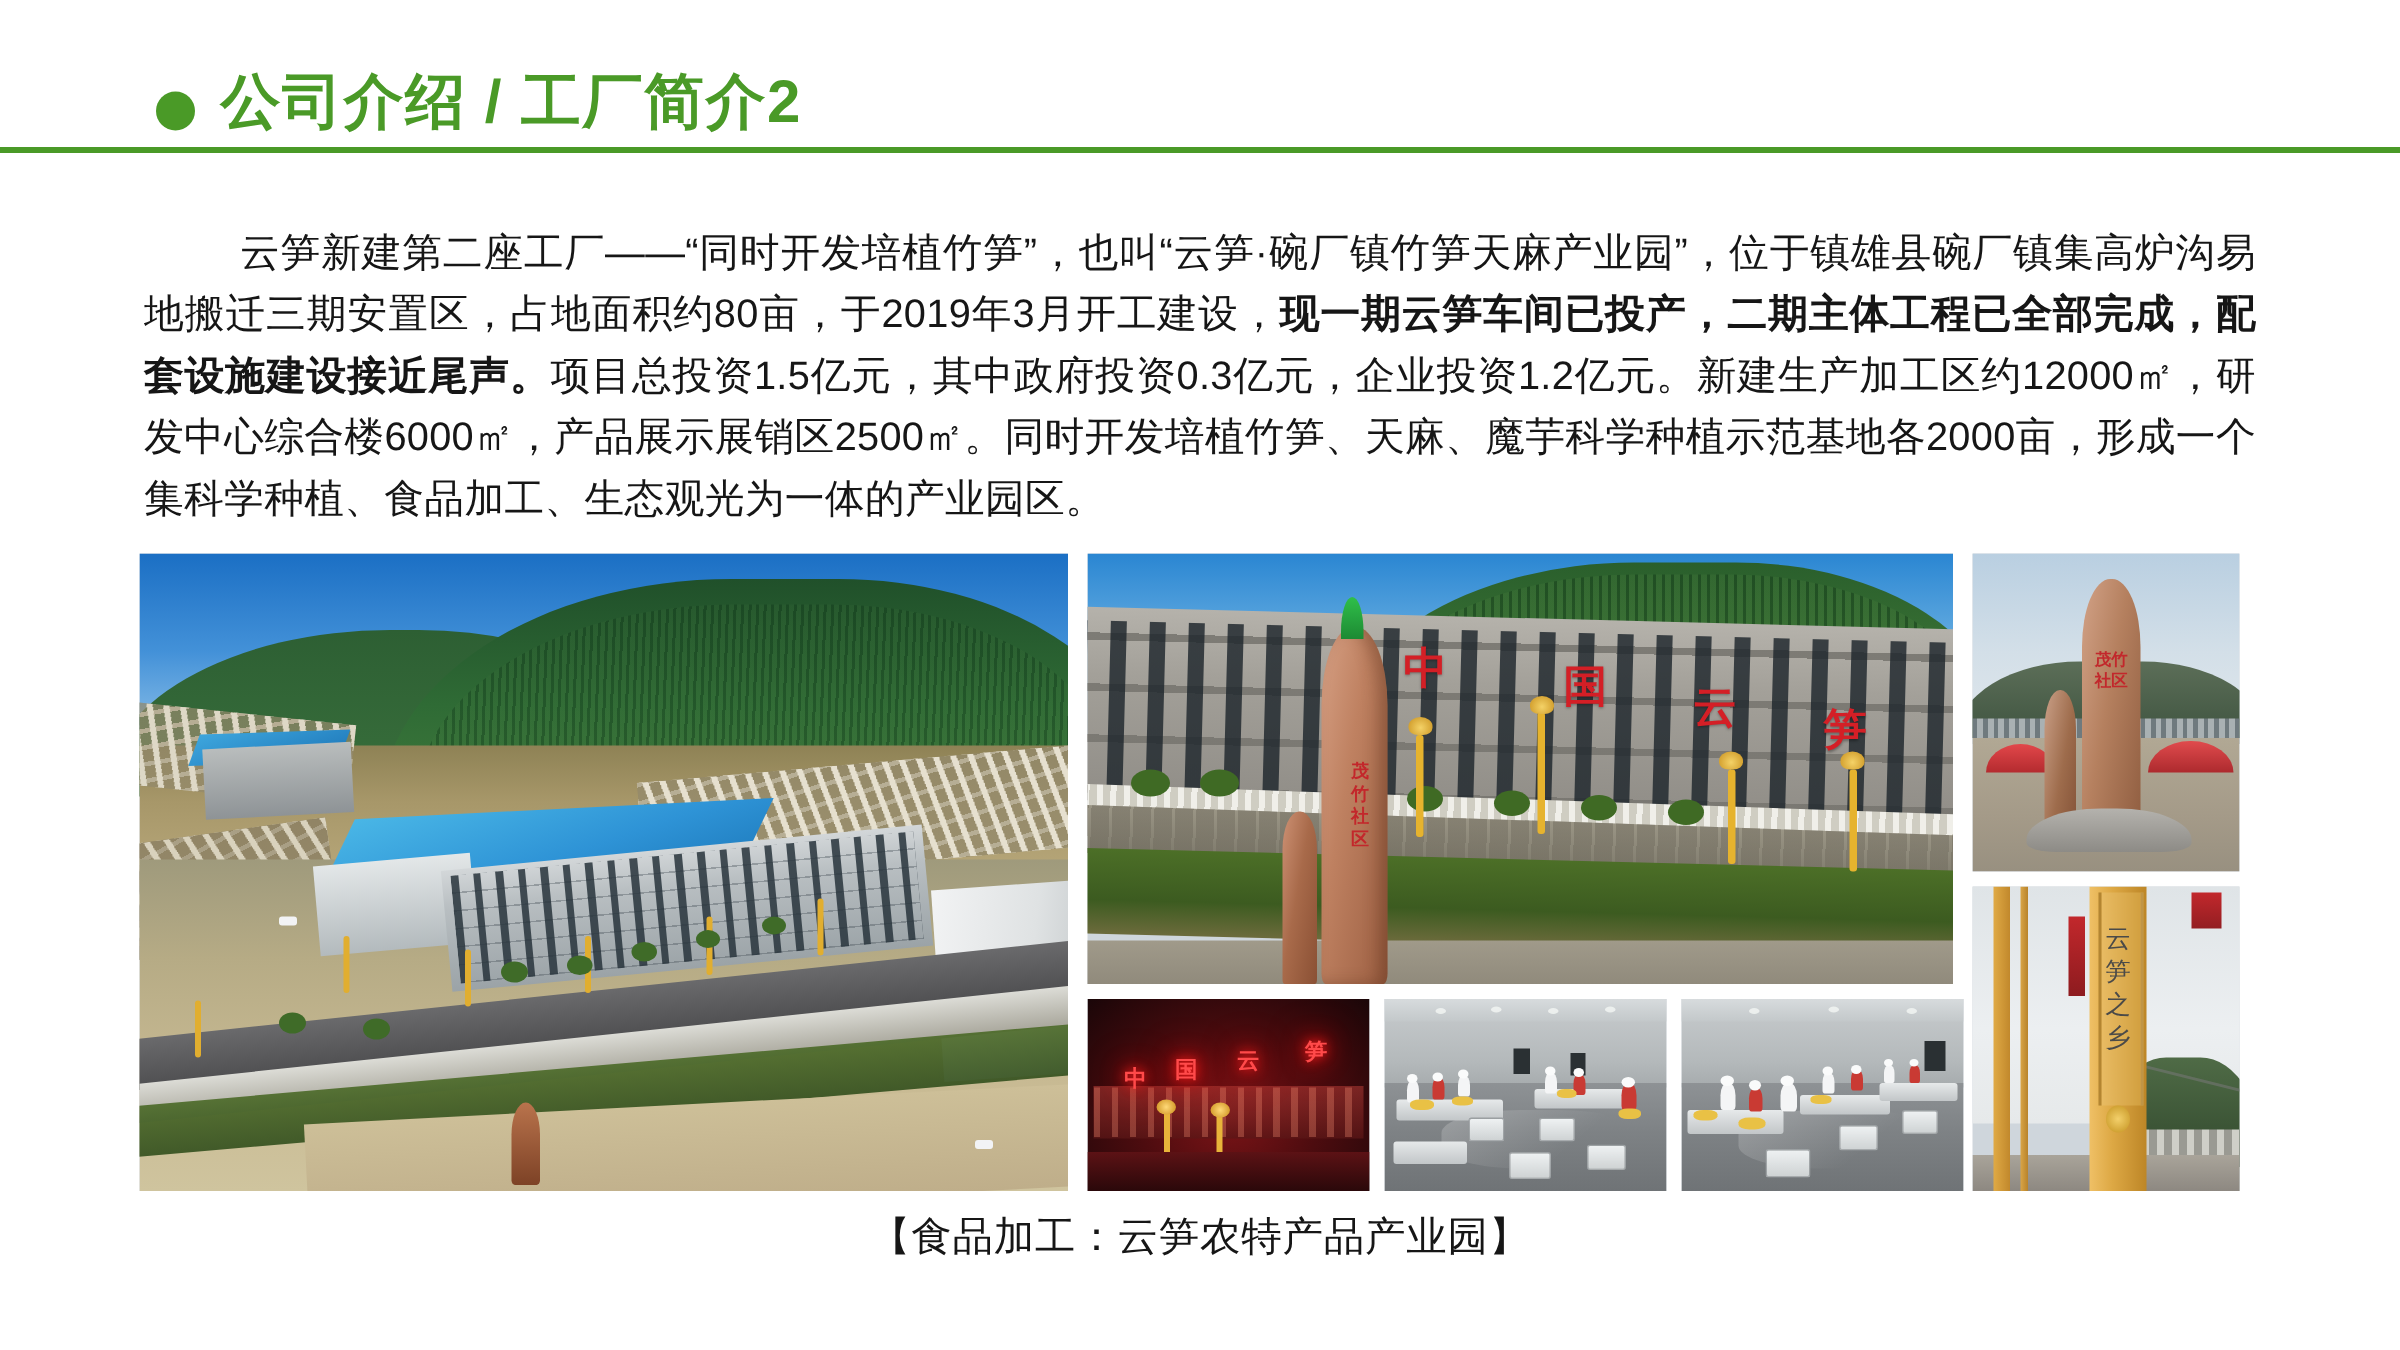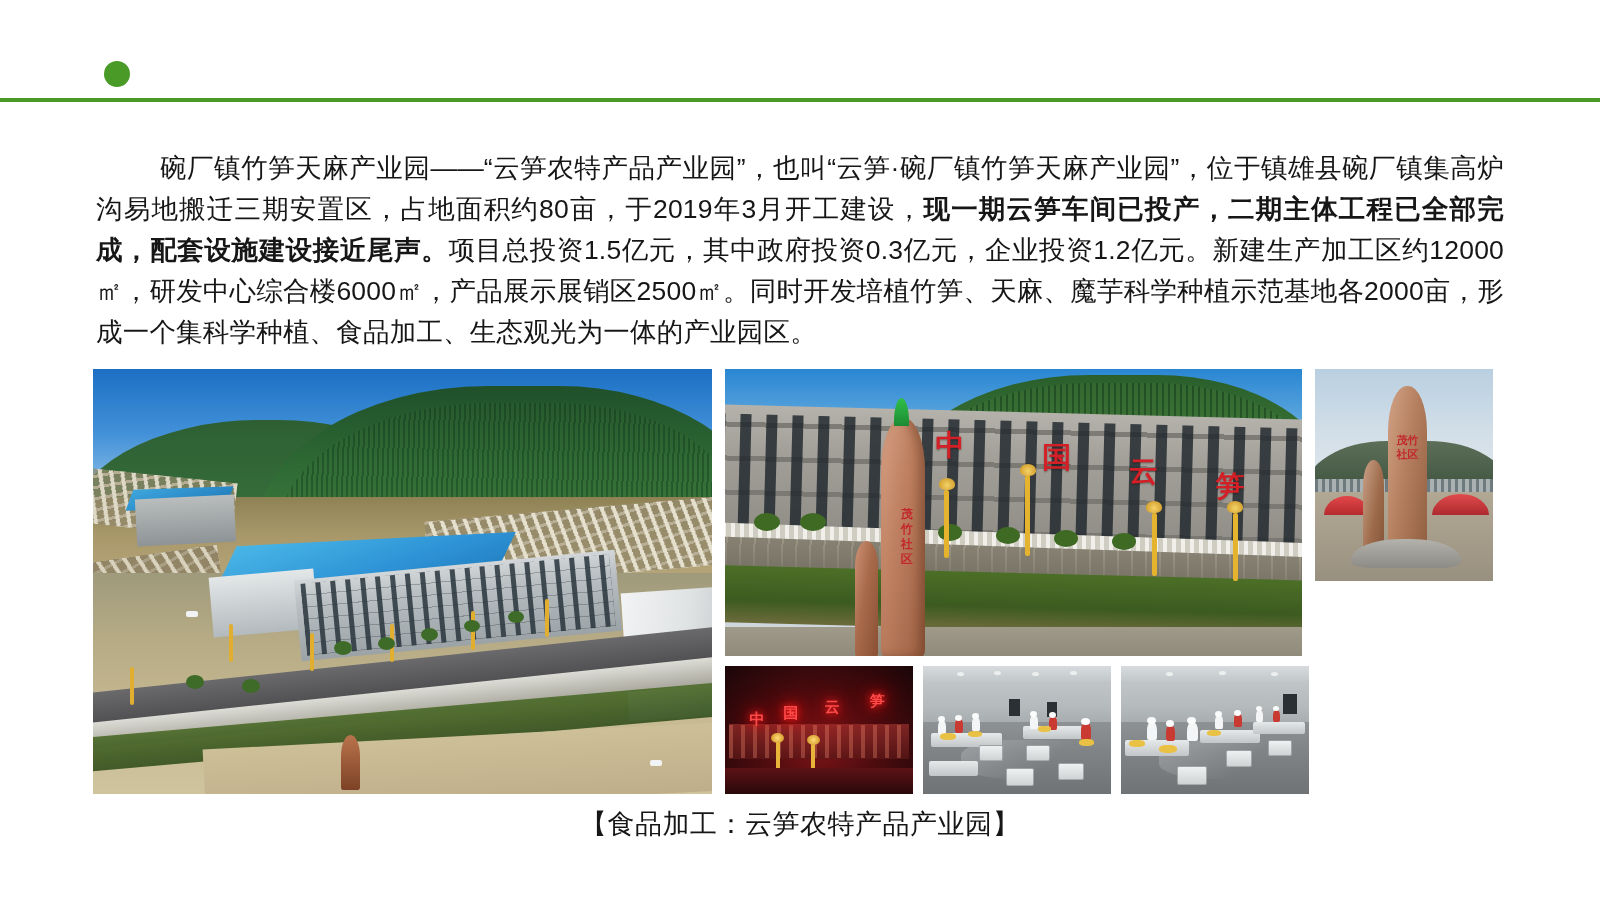--- a/index.html
+++ b/index.html
@@ -482,24 +482,25 @@
     font-size: 27px;
     color: #161616;
     letter-spacing: 0.5px;
   }
 </style>
 </head>
 <body>
 
 <div id="slide-header">
   <div id="header-bullet"></div>
+  <div id="page-title">公司介绍 / 工厂简介2</div>
   <div id="header-rule"></div>
 </div>
 
-<div id="body-paragraph"><span>碗厂镇竹笋天麻产业园——“云笋农特产品产业园”，也叫“云笋·碗厂镇竹笋天麻产业园”，位于镇雄县碗厂镇集高炉沟易地搬迁三期安置区，占地面积约80亩，于2019年3月开工建设，</span><b>现一期云笋车间已投产，二期主体工程已全部完成，配套设施建设接近尾声。</b><span>项目总投资1.5亿元，其中政府投资0.3亿元，企业投资1.2亿元。新建生产加工区约12000㎡，研发中心综合楼6000㎡，产品展示展销区2500㎡。同时开发培植竹笋、天麻、魔芋科学种植示范基地各2000亩，形成一个集科学种植、食品加工、生态观光为一体的产业园区。</span></div>
+<div id="body-paragraph"><span>云笋新建第二座工厂——“同时开发培植竹笋”，也叫“云笋·碗厂镇竹笋天麻产业园”，位于镇雄县碗厂镇集高炉沟易地搬迁三期安置区，占地面积约80亩，于2019年3月开工建设，</span><b>现一期云笋车间已投产，二期主体工程已全部完成，配套设施建设接近尾声。</b><span>项目总投资1.5亿元，其中政府投资0.3亿元，企业投资1.2亿元。新建生产加工区约12000㎡，研发中心综合楼6000㎡，产品展示展销区2500㎡。同时开发培植竹笋、天麻、魔芋科学种植示范基地各2000亩，形成一个集科学种植、食品加工、生态观光为一体的产业园区。</span></div>
 
 <div id="photo-grid">
 
   <div class="photo" id="photo-aerial">
     <div class="p1-sky"></div>
     <div class="p1-hill-far"></div>
     <div class="p1-hill-main"></div>
     <div class="p1-hill-tex"></div>
     <div class="p1-midground"></div>
     <div class="p1-terrace-r"></div>
@@ -575,20 +576,35 @@
     <div class="p3-fence"></div>
     <div class="p3-ground"></div>
     <div class="p3-umb-l"></div>
     <div class="p3-umb-r"></div>
     <div class="p3-shoot-sm"></div>
     <div class="p3-shoot-big"></div>
     <div class="p3-chars">茂竹社区</div>
     <div class="p3-rock"></div>
   </div>
 
+  <div class="photo" id="photo-pillar">
+    <div class="p4-sky"></div>
+    <div class="p4-hill"></div>
+    <div class="p4-town"></div>
+    <div class="p4-wire"></div>
+    <div class="p4-ground"></div>
+    <div class="p4-post-l"></div>
+    <div class="p4-banner-red"></div>
+    <div class="p4-post-thin"></div>
+    <div class="p4-pillar"></div>
+    <div class="p4-pillar-inner"></div>
+    <div class="p4-callig">云笋之乡</div>
+    <div class="p4-plaque"></div>
+    <div class="p4-lantern"></div>
+  </div>
 
   <div class="photo" id="photo-night">
     <div class="p5-bg"></div>
     <div class="p5-bldg"></div>
     <div class="p5-bldg-win"></div>
     <div class="p5-neon" style="left:13%;top:34%;">中</div>
     <div class="p5-neon" style="left:31%;top:30%;">国</div>
     <div class="p5-neon" style="left:53%;top:25%;">云</div>
     <div class="p5-neon" style="left:77%;top:20%;">笋</div>
     <div class="p5-lamp" style="left:27%;top:58%;height:26%;"></div>

